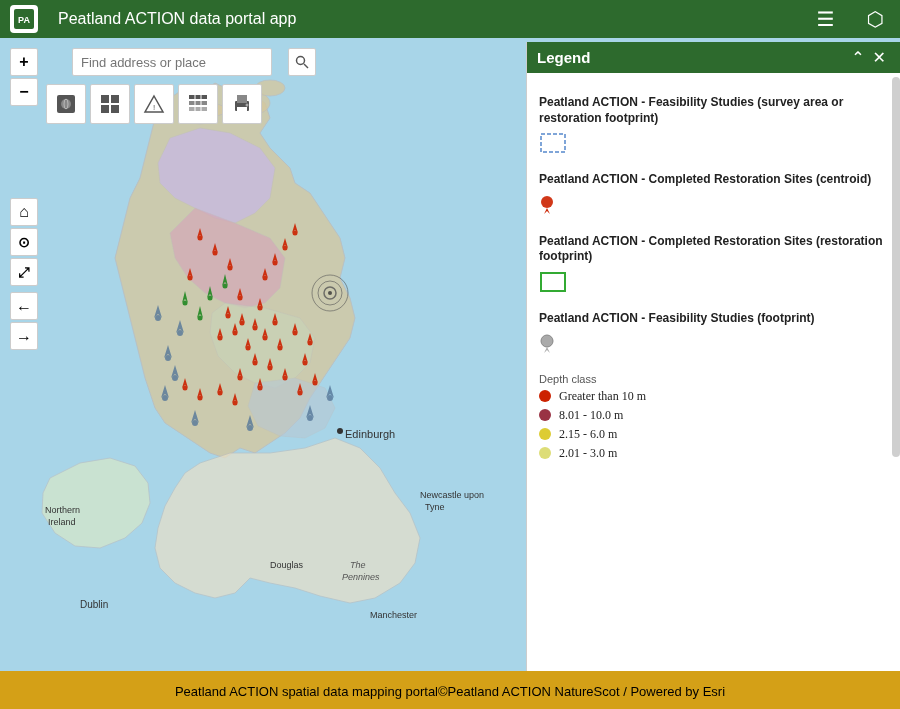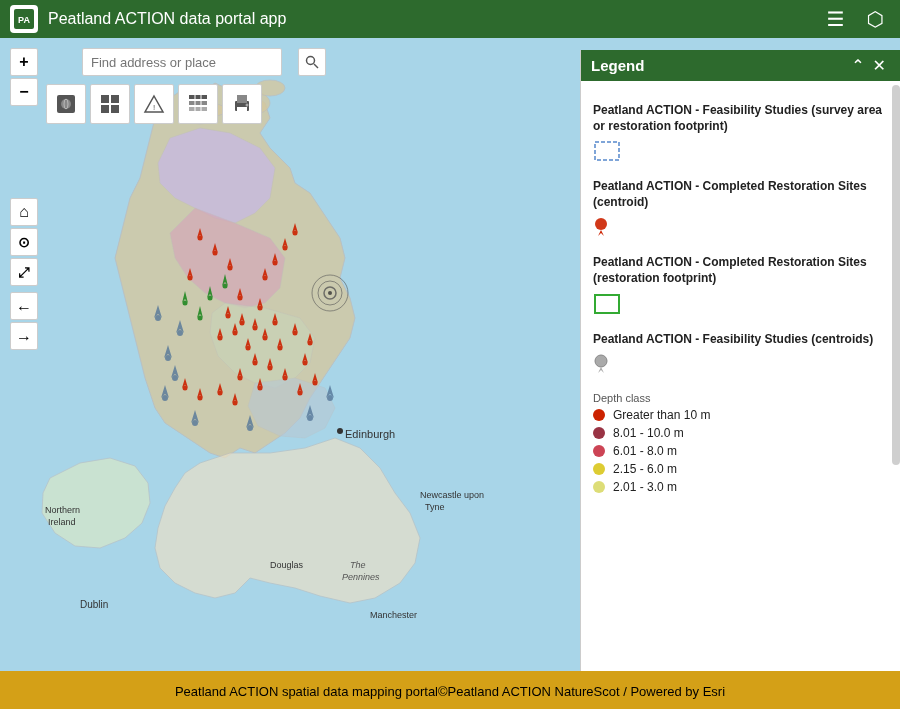--- a/index.html
+++ b/index.html
@@ -5,21 +5,21 @@
     * { box-sizing: border-box; margin: 0; padding: 0; }
     body { width: 900px; height: 709px; overflow: hidden; font-family: Arial, sans-serif; }
 
     
     #header {
       background: #2d6a2d;
       height: 38px;
       display: flex;
       align-items: center;
       padding: 0 10px;
-      gap: 10px;
+      gap: 20px;
     }
     #header-logo {
       width: 28px; height: 28px;
       background: #fff;
       border-radius: 4px;
       display: flex; align-items: center; justify-content: center;
       font-size: 10px; color: #2d6a2d; font-weight: bold;
     }
     #header-title {
       color: #fff;
@@ -44,21 +44,21 @@
       width: 28px; height: 28px;
       background: #fff;
       border: 1px solid #ccc;
       cursor: pointer;
       font-size: 16px; font-weight: bold;
       display: flex; align-items: center; justify-content: center;
       border-radius: 2px;
     }
     #search-bar {
       position: absolute;
-      top: 10px; left: 56px;
+      top: 10px; left: 46px;
       display: flex;
       gap: 16px;
       z-index: 10;
       padding-left: 26px;
     }
     #search-input {
       width: 200px; height: 28px;
       padding: 0 8px;
       border: 1px solid #ccc;
       border-radius: 2px;
@@ -105,22 +105,22 @@
     
     #map-svg {
       position: absolute;
       top: 0; left: 0;
       width: 560px; height: 100%;
     }
 
     
     #legend {
       position: absolute;
-      top: 12px; right: 0;
-      width: 320px;
+      top: 4px; right: 0;
+      width: 374px;
       height: 100%;
       background: #fff;
       border-left: 1px solid #ccc;
       overflow-y: auto;
       z-index: 20;
     }
     #legend-header {
       background: #2d6a2d;
       color: #fff;
       padding: 6px 10px;
@@ -134,21 +134,21 @@
       background: none; border: none; cursor: pointer;
       color: #fff; font-size: 16px; padding: 0 4px;
     }
     #legend-body {
       padding: 22px 12px;
       font-size: 12.5px;
       color: #222;
     }
     .legend-section { margin-bottom: 14px; }
     .legend-section-title { font-weight: bold; font-size: 12px; margin-bottom: 6px; line-height: 1.3; }
-    .legend-item { display: flex; align-items: center; gap: 8px; margin-bottom: 4px; font-size: 12px; }
+    .legend-item { display: flex; align-items: center; gap: 8px; margin-bottom: 4px; font-size: 12px; font-family: Liberation Serif, serif; }
     .legend-symbol { flex-shrink: 0; }
     .depth-dot {
       width: 12px; height: 12px;
       border-radius: 50%;
       flex-shrink: 0;
     }
     .legend-sub-title { font-size: 11px; color: #555; margin-bottom: 4px; }
 
     
     #footer {
@@ -473,21 +473,21 @@
         <div class="legend-item">
           <div class="legend-symbol">
             <svg width="28" height="22" viewBox="0 0 28 22">
               <rect x="2" y="2" width="24" height="18" fill="none" stroke="#33aa33" stroke-width="2"></rect>
             </svg>
           </div>
         </div>
       </div>
 
       <div class="legend-section">
-        <div class="legend-section-title">Peatland ACTION - Feasibility Studies (centroids)</div>
+        <div class="legend-section-title">Peatland ACTION - Feasibility Studies (footprint)</div>
         <div class="legend-item">
           <div class="legend-symbol">
             <svg width="16" height="22" viewBox="0 0 16 22">
               <ellipse cx="8" cy="8" rx="6" ry="6" fill="#aaa" stroke="#888" stroke-width="1"></ellipse>
               <path d="M8,14 L5,20 L8,17 L11,20 Z" fill="#aaa"></path>
             </svg>
           </div>
         </div>
       </div>
 
@@ -496,24 +496,20 @@
 
         <div class="legend-item">
           <div class="depth-dot legend-symbol" style="background:#cc2200;"></div>
           <span>Greater than 10 m</span>
         </div>
         <div class="legend-item">
           <div class="depth-dot legend-symbol" style="background:#993344;"></div>
           <span>8.01 - 10.0 m</span>
         </div>
         <div class="legend-item">
-          <div class="depth-dot legend-symbol" style="background:#cc4455;"></div>
-          <span>6.01 - 8.0 m</span>
-        </div>
-        <div class="legend-item">
           <div class="depth-dot legend-symbol" style="background:#ddcc33;"></div>
           <span>2.15 - 6.0 m</span>
         </div>
         <div class="legend-item">
           <div class="depth-dot legend-symbol" style="background:#dddd77;"></div>
           <span>2.01 - 3.0 m</span>
         </div>
       </div>
 
     </div>

